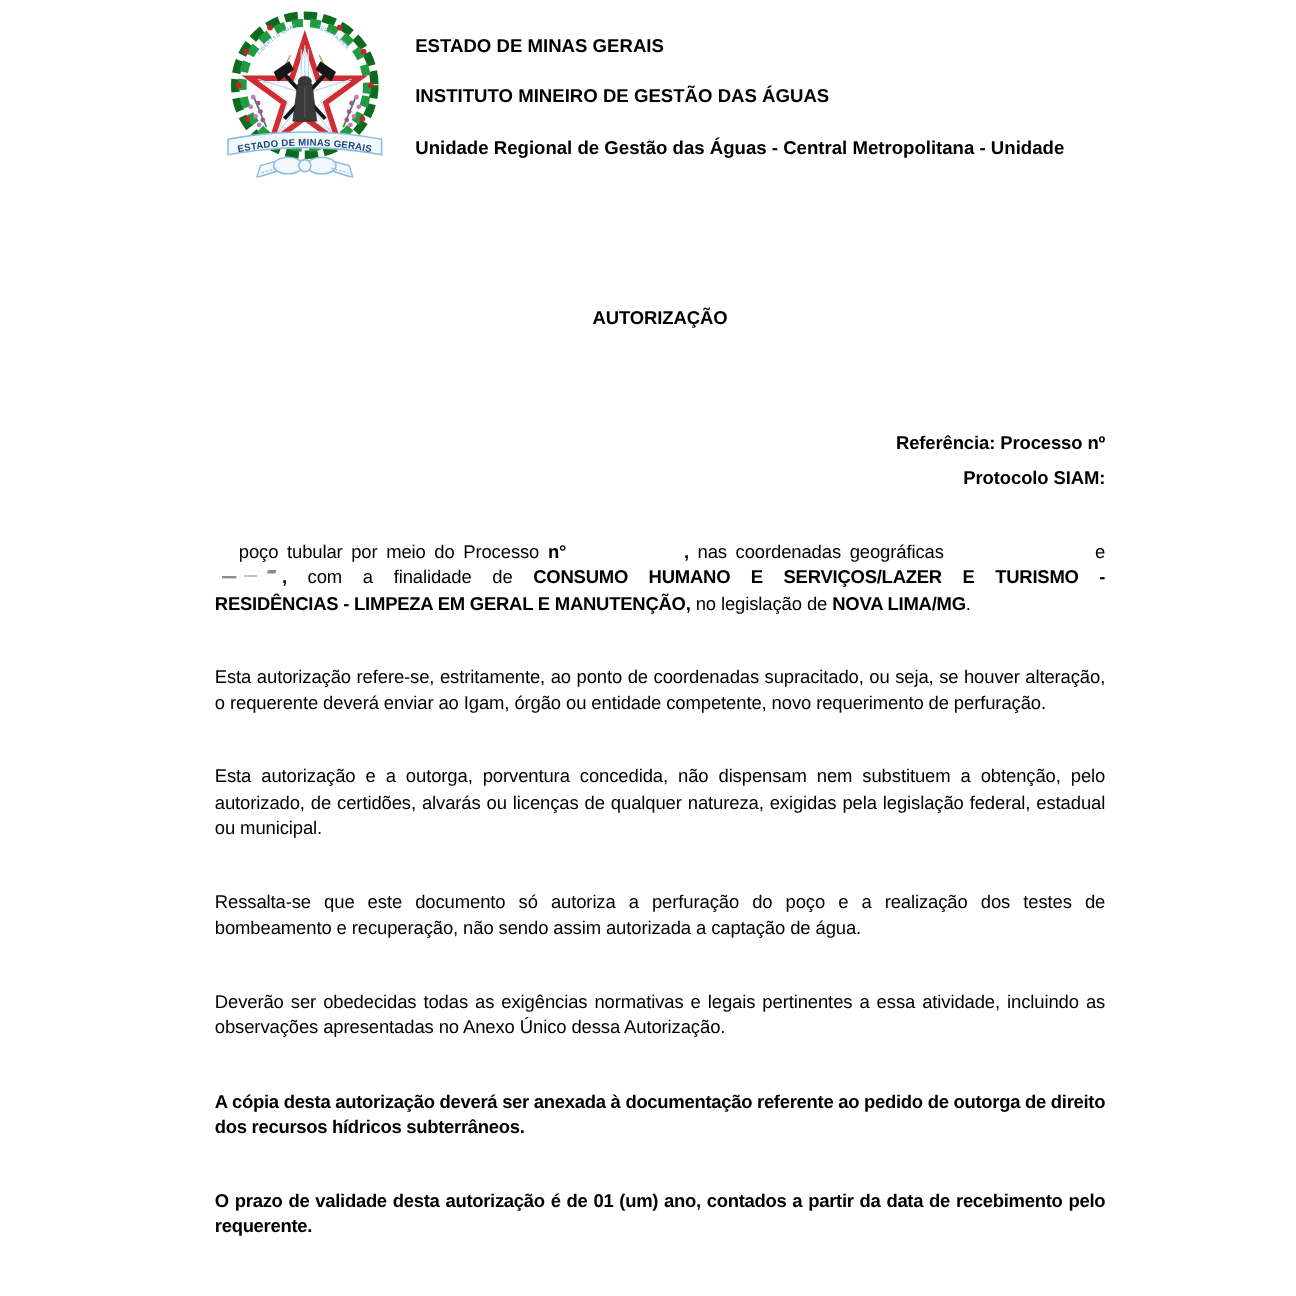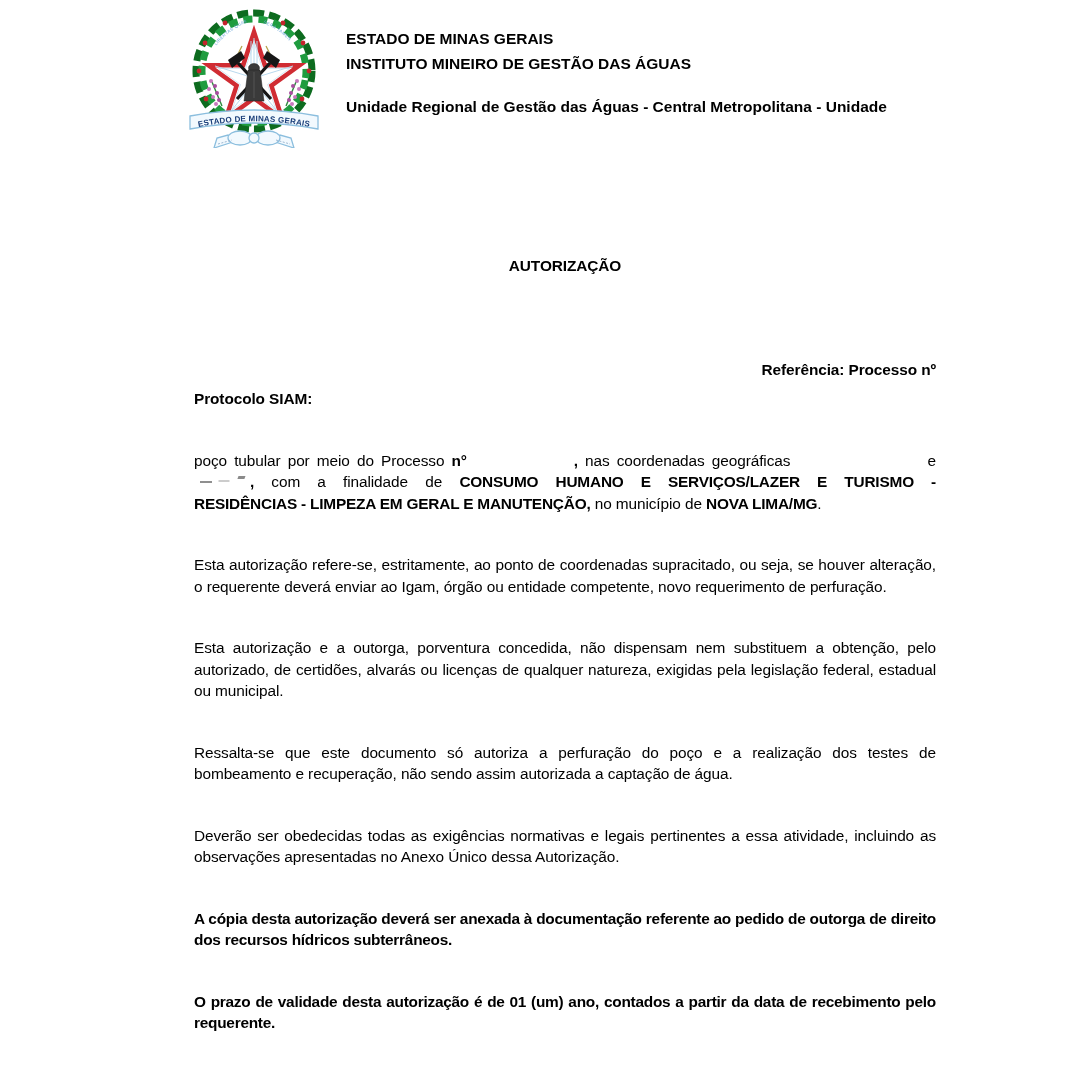--- a/index.html
+++ b/index.html
@@ -6,34 +6,34 @@
   .page{
     position:relative;width:1080px;height:1080px;background:#ffffff;
     font-family:"Liberation Sans",sans-serif;color:var(--text,#000);
     overflow:hidden;
   }
   
   .hdr{position:absolute;left:178px;top:8px;display:flex;}
   .logo-box{width:152px;height:140px;flex:0 0 auto;}
   .hdr-text{margin-left:16px;padding-top:20px;width:600px;}
   .hdr-line{font-weight:700;font-size:15.5px;line-height:22px;}
-  .hdr-line + .hdr-line{margin-top:3px;}
+  .hdr-line + .hdr-line{margin-top:20px;}
   .hdr-line.unit{margin-top:10px;}
   .hdr-line.unit span{display:block;margin-top:21px;}
   
-  .doc{position:absolute;left:194px;top:0;width:742px;font-size:15.4px;line-height:21.5px;letter-spacing:-0.1px;}
+  .doc{position:absolute;left:179px;top:0;width:742px;font-size:15.4px;line-height:21.5px;letter-spacing:-0.1px;}
   .title{font-weight:700;text-align:center;margin-top:255px;}
   .ref{font-weight:700;margin-top:82px;text-align:right;}
-  .proto{font-weight:700;margin-top:8px;}
+  .proto{font-weight:700;margin-top:8px;text-align:right;}
   .par{margin-top:40px;text-align:justify;}
   .bold-par{font-weight:700;letter-spacing:-0.25px;}
   b{font-weight:700;letter-spacing:-0.2px;}
   .line-flex{display:flex;white-space:pre;}
   .sp-a{flex:2.77;} .sp-b{flex:1;} .sp-c{flex:0.78;} .sp-d{flex:1;}
-  .ws2{word-spacing:3px;}
+  .ws2{word-spacing:3px;margin-left:20px;}
   .line-just{text-align:justify;text-align-last:justify;}
   .remnant{display:inline-block;width:56px;height:14px;position:relative;vertical-align:baseline;}
   .remnant::before{content:"";position:absolute;left:6px;top:8px;width:12px;height:2px;background:#8f8f8f;
     box-shadow:18px -1px 0 -0.5px #9a9a9a;}
   .remnant::after{content:"";position:absolute;left:44px;top:3px;width:7px;height:2.6px;background:#8a8a8a;transform:skewX(-20deg);}
   
   .wreath-outer{fill:none;stroke:var(--wreath-dark-green);stroke-width:7;stroke-dasharray:11 5;}
   .wreath-inner{fill:none;stroke:var(--wreath-green);stroke-width:7;stroke-dasharray:9 6;}
   .berry{fill:var(--berry-red);}
   .star{fill:#ffffff;stroke:var(--star-red);stroke-width:4.5;stroke-linejoin:miter;}
@@ -158,21 +158,21 @@
 
     <div class="par">
       <div class="line-flex ws2">
         <span><span>poço tubular por meio do Processo </span><b>n°</b></span>
         <span class="sp-c"></span>
         <span><b>,</b><span> nas coordenadas geográficas</span></span>
         <span class="sp-d"></span>
         <span>e</span>
       </div>
       <div class="line-just"><span class="remnant"></span><b>,</b><span> com a finalidade de </span><b>CONSUMO HUMANO E SERVIÇOS/LAZER E TURISMO -</b></div>
-      <div><b>RESIDÊNCIAS - LIMPEZA EM GERAL E MANUTENÇÃO,</b><span> no município de </span><b>NOVA LIMA/MG</b><span>.</span></div>
+      <div><b>RESIDÊNCIAS - LIMPEZA EM GERAL E MANUTENÇÃO,</b><span> no legislação de </span><b>NOVA LIMA/MG</b><span>.</span></div>
     </div>
 
     <div class="par">Esta autorização refere-se, estritamente, ao ponto de coordenadas supracitado, ou seja, se houver alteração, o requerente deverá enviar ao Igam, órgão ou entidade competente, novo requerimento de perfuração.</div>
 
     <div class="par">Esta autorização e a outorga, porventura concedida, não dispensam nem substituem a obtenção, pelo autorizado, de certidões, alvarás ou licenças de qualquer natureza, exigidas pela legislação federal, estadual ou municipal.</div>
 
     <div class="par">Ressalta-se que este documento só autoriza a perfuração do poço e a realização dos testes de bombeamento e recuperação, não sendo assim autorizada a captação de água.</div>
 
     <div class="par">Deverão ser obedecidas todas as exigências normativas e legais pertinentes a essa atividade, incluindo as observações apresentadas no Anexo Único dessa Autorização.</div>
 

